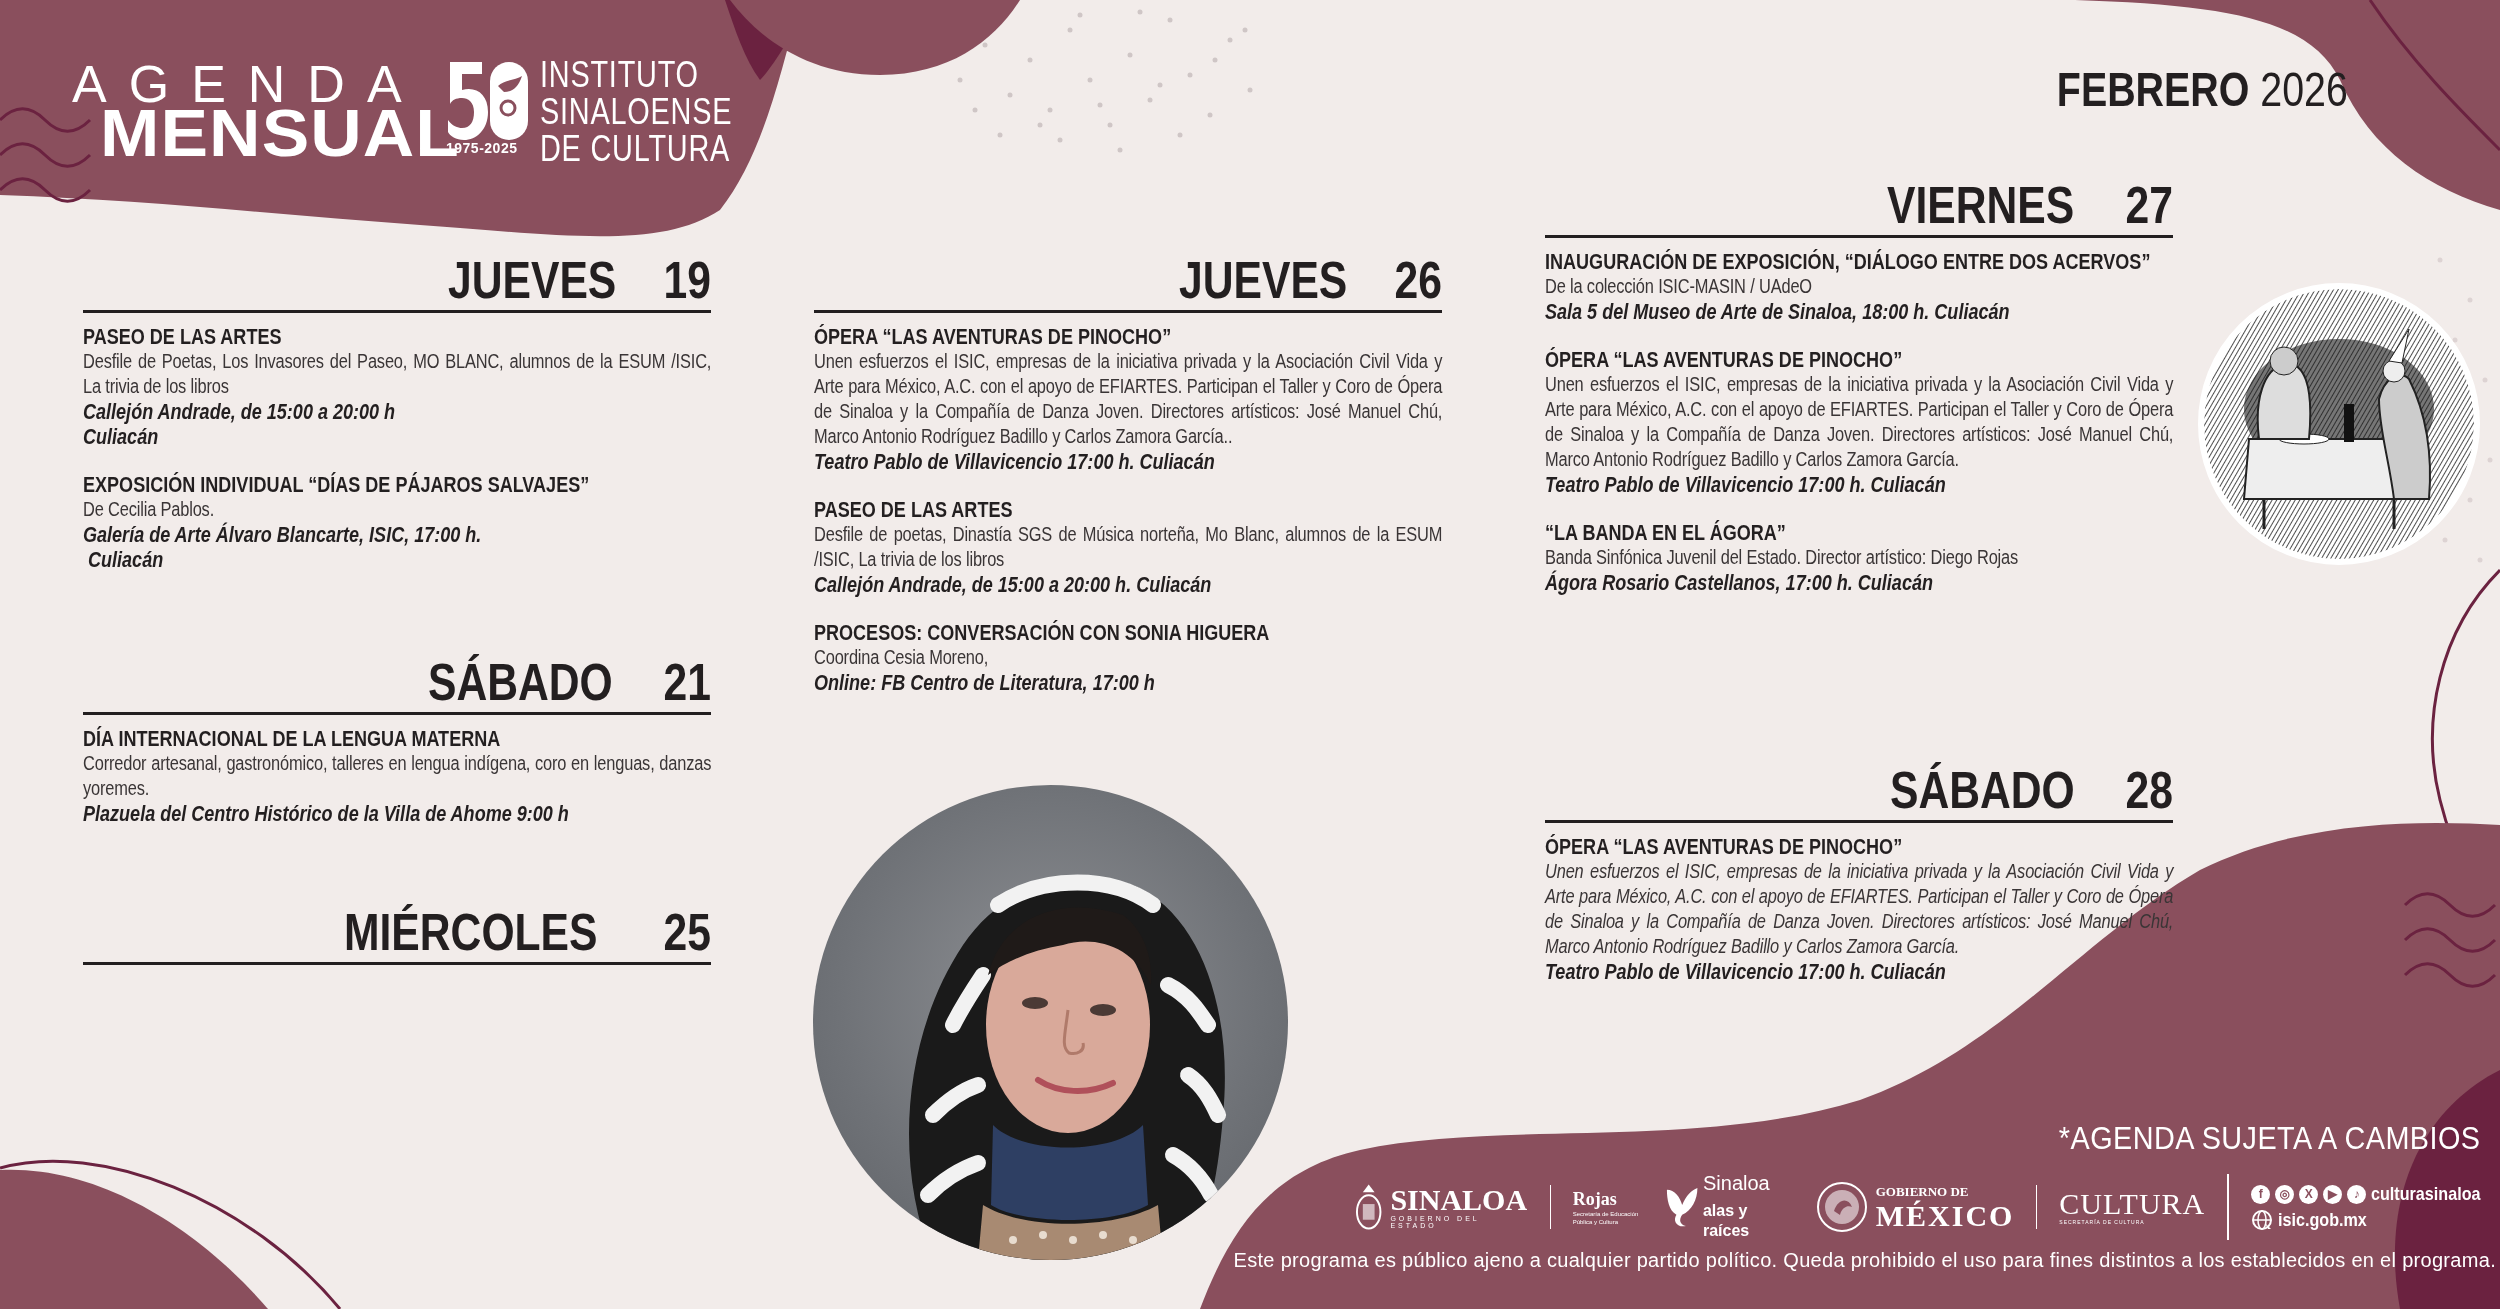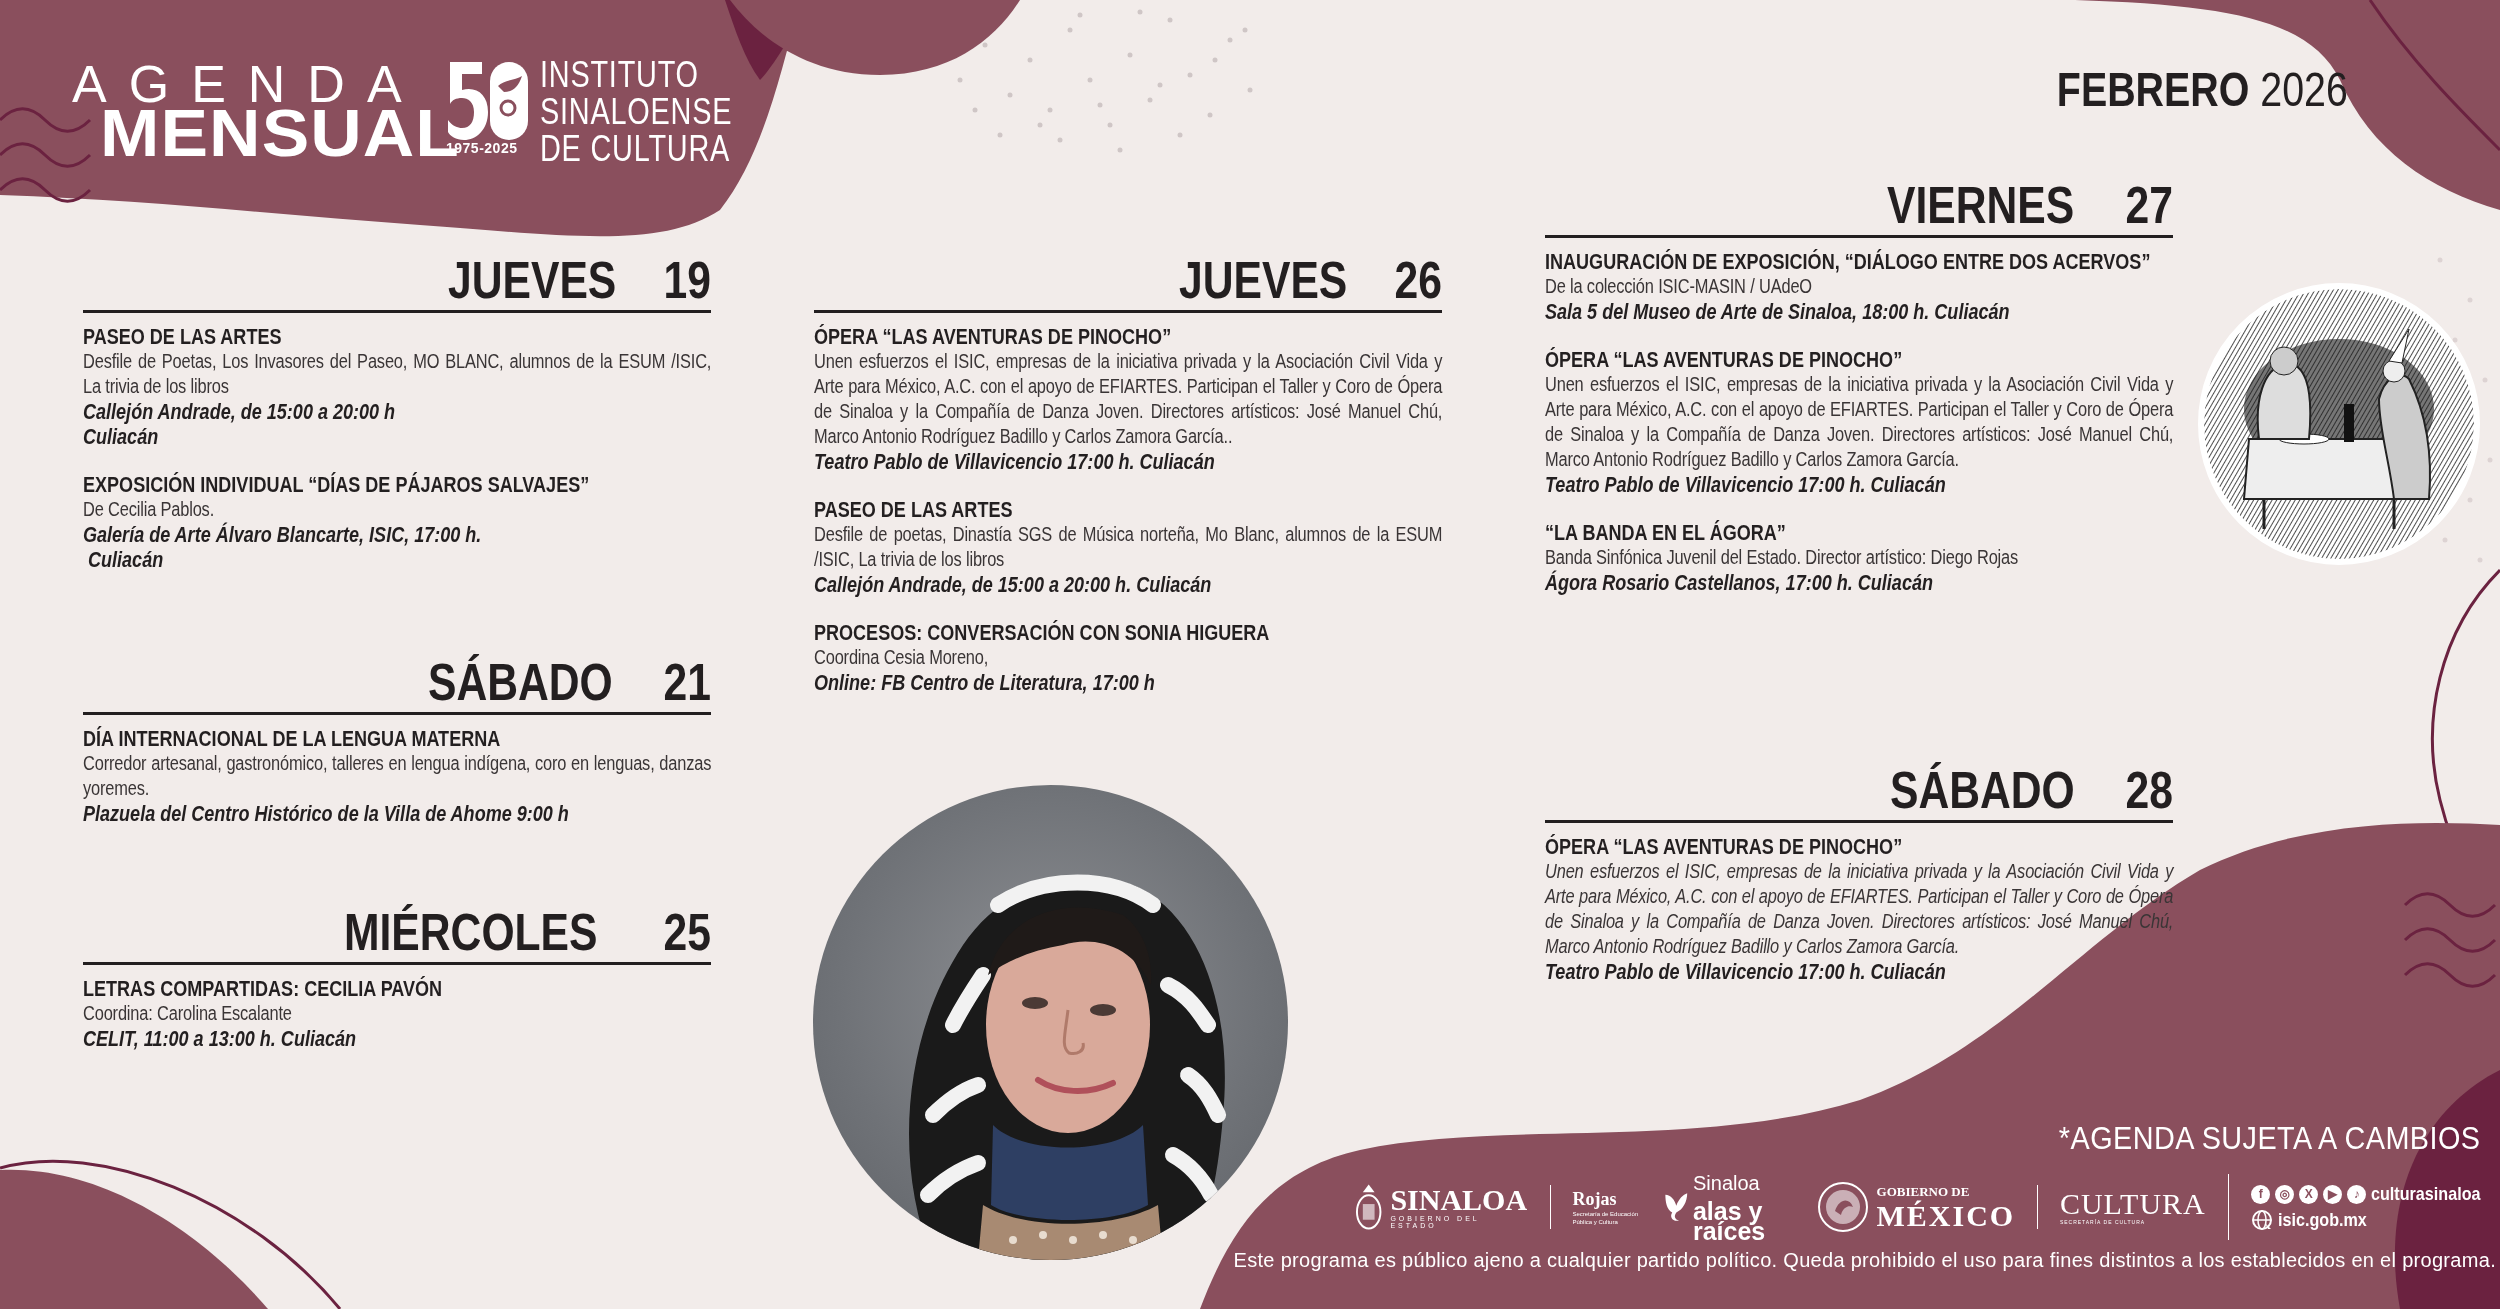--- a/index.html
+++ b/index.html
@@ -80,21 +80,21 @@
   }
   .logos { left: 1355px; top: 1172px; height: 70px; display: flex; align-items: center; gap: 22px; color: #fff; }
   .logo-sinaloa { display: flex; align-items: center; gap: 8px; }
   .logo-sinaloa .big { font-family: "Liberation Serif", serif; font-weight: bold; font-size: 30px; line-height: 30px; }
   .logo-sinaloa .small { font-size: 7px; letter-spacing: 3px; }
   .vsep { width: 1px; height: 44px; background: #fff; }
   .sepyc .t { font-family: "Liberation Serif", serif; font-weight: bold; font-size: 18px; }
   .sepyc .s { font-size: 6px; line-height: 8px; }
   .alas { display: flex; align-items: center; gap: 4px; }
   .alas .a1 { font-size: 20px; line-height: 20px; }
-  .alas .a2 { font-size: 25px; font-weight: bold; line-height: 20px; margin-top: 8px; }
+  .alas .a2 { font-size: 16px; font-weight: bold; line-height: 20px; margin-top: 8px; }
   .gob { display: flex; align-items: center; gap: 8px; }
   .gob .g1 { font-family: "Liberation Serif", serif; font-weight: bold; font-size: 13px; line-height: 18px; }
   .gob .g2 { font-family: "Liberation Serif", serif; font-weight: bold; font-size: 30px; line-height: 30px; letter-spacing: 2px; }
   .cultura .c1 { font-family: "Liberation Serif", serif; font-size: 30px; line-height: 30px; letter-spacing: 1px; }
   .cultura .c2 { font-size: 5px; letter-spacing: 1px; }
   .bigsep { width: 2px; height: 66px; background: #fff; }
   .social { display: flex; flex-direction: column; gap: 4px; }
   .social-row { display: flex; align-items: center; gap: 5px; }
   .s-ico { width: 19px; height: 19px; border-radius: 50%; background: #fff; color: #8a4f5d;
            font-size: 12px; font-weight: bold; display: flex; align-items: center; justify-content: center; }
@@ -231,25 +231,20 @@
     <div class="ev-desc">Corredor artesanal, gastronómico, talleres en lengua indígena, coro en lenguas, danzas yoremes.</div>
     <div class="ev-place">Plazuela del Centro Histórico de la Villa de Ahome 9:00 h</div>
   </div>
 </div>
 
 <div class="day" style="left:83px; top:902px;">
   <div class="day-head">
     <span class="day-name">MIÉRCOLES</span>
     <span class="day-num">25</span>
   </div>
-  <div class="event">
-    <div class="ev-title">LETRAS COMPARTIDAS: CECILIA PAVÓN</div>
-    <div class="ev-desc">Coordina: Carolina Escalante</div>
-    <div class="ev-place">CELIT, 11:00 a 13:00 h. Culiacán</div>
-  </div>
 </div>
 
 <div class="day" style="left:814px; top:250px;">
   <div class="day-head">
     <span class="day-name">JUEVES</span>
     <span class="day-num">26</span>
   </div>
   <div class="event">
     <div class="ev-title">ÓPERA “LAS AVENTURAS DE PINOCHO”</div>
     <div class="ev-desc">Unen esfuerzos el ISIC, empresas de la iniciativa privada y la Asociación Civil Vida y Arte para México, A.C. con el apoyo de EFIARTES.  Participan el Taller y Coro de Ópera de Sinaloa y la Compañía de Danza Joven. Directores artísticos: José Manuel Chú, Marco Antonio Rodríguez Badillo y Carlos Zamora García..</div>

